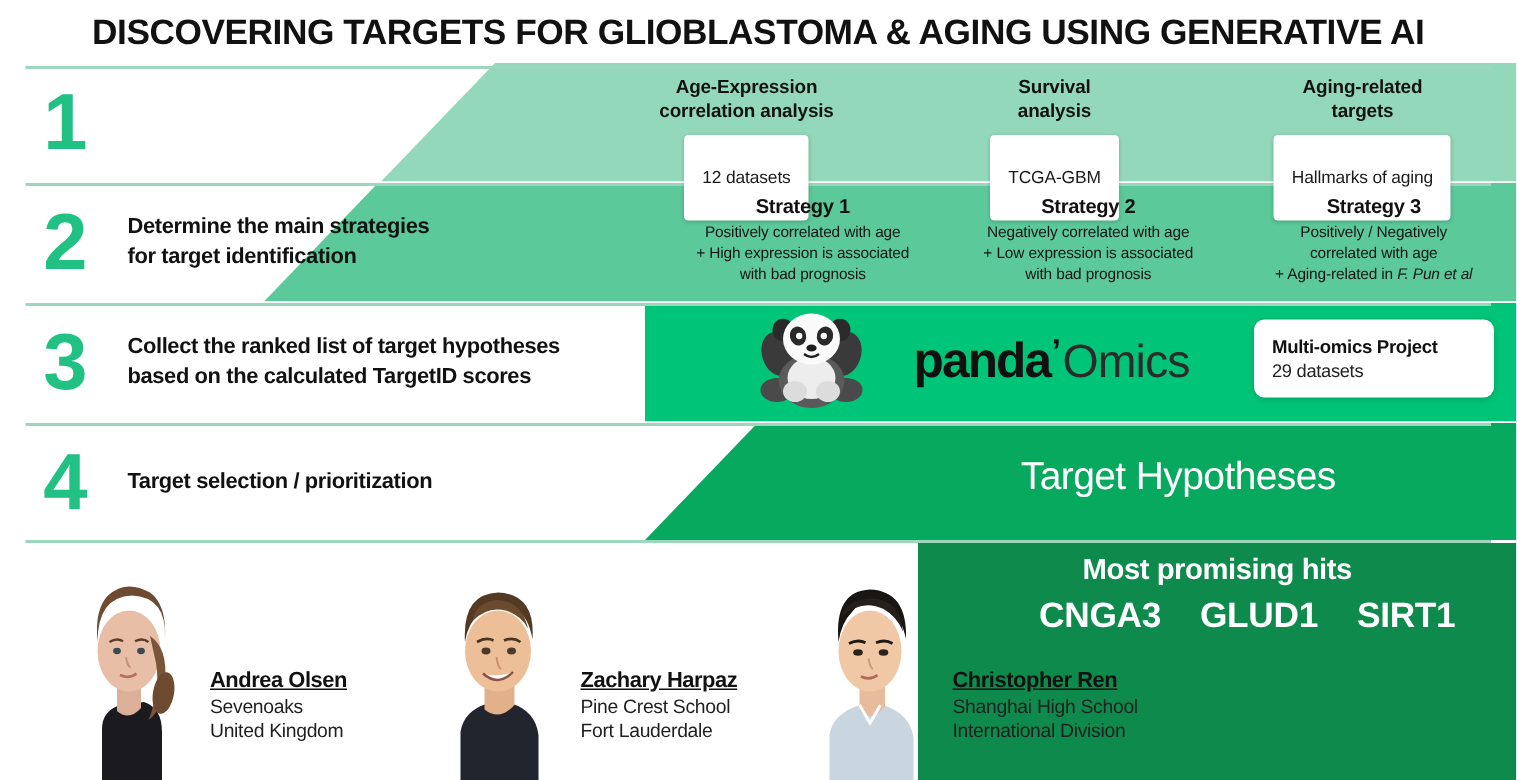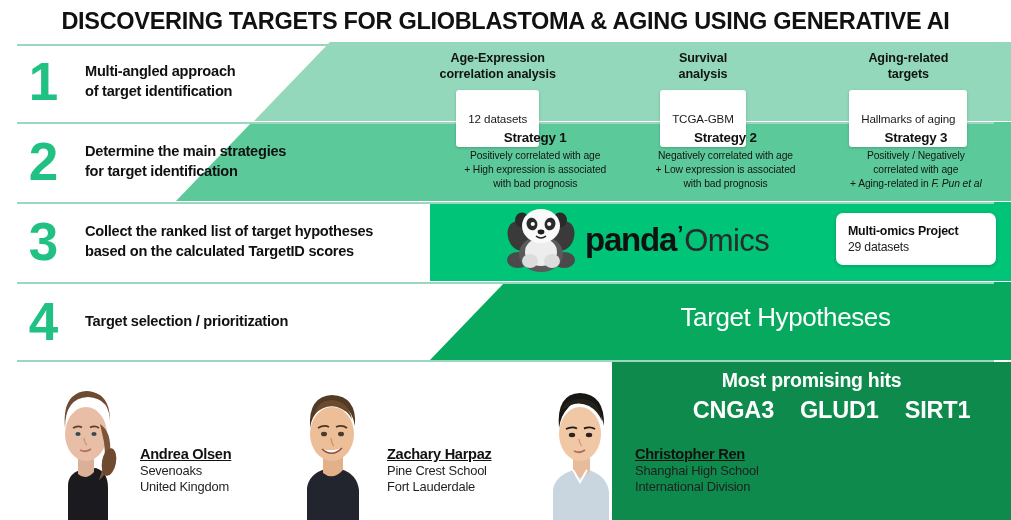--- a/index.html
+++ b/index.html
@@ -79,21 +79,21 @@
   .col2-head {
     font-size:13.4px; font-weight:bold; color:#111; letter-spacing:-0.2px;
   }
   .col2-body {
     margin-top:4px; font-size:10.3px; color:#141414; text-align:center;
     line-height:1.38; letter-spacing:-0.1px;
   }
   .col2-body i { font-style:italic; }
 
   
-  .row3 { position:absolute; left:505px; top:202px; height:76px; display:flex; align-items:center; }
+  .row3 { position:absolute; left:505px; top:202px; height:76px; display:flex; align-items:center;gap:24px; }
   .panda-logo { width:72px; height:68px; flex:0 0 72px; }
   .panda-logo svg { display:block; }
   .brand {
     display:flex; align-items:baseline; margin-left:8px;
     white-space:nowrap;
   }
   .brand-panda {
     font-size:33px; font-weight:bold; color:#111; letter-spacing:-1.2px;
   }
   .brand-apo { font-size:22px; color:#111; position:relative; top:-10px; margin-left:1px; margin-right:1px; font-weight:bold;}
@@ -175,24 +175,20 @@
 
   <div class="divider" style="top:44px"></div>
   <div class="divider" style="top:122px"></div>
   <div class="divider" style="top:202px"></div>
   <div class="divider" style="top:282px"></div>
   <div class="divider" style="top:360px"></div>
 
   <div class="steps">
     <div class="step" style="top:0px">
       <div class="step-num">1</div>
-      <div class="step-text">
-        <div>Multi-angled approach</div>
-        <div>of target identification</div>
-      </div>
     </div>
     <div class="step" style="top:80px">
       <div class="step-num">2</div>
       <div class="step-text">
         <div>Determine the main strategies</div>
         <div>for target identification</div>
       </div>
     </div>
     <div class="step" style="top:160px">
       <div class="step-num">3</div>

